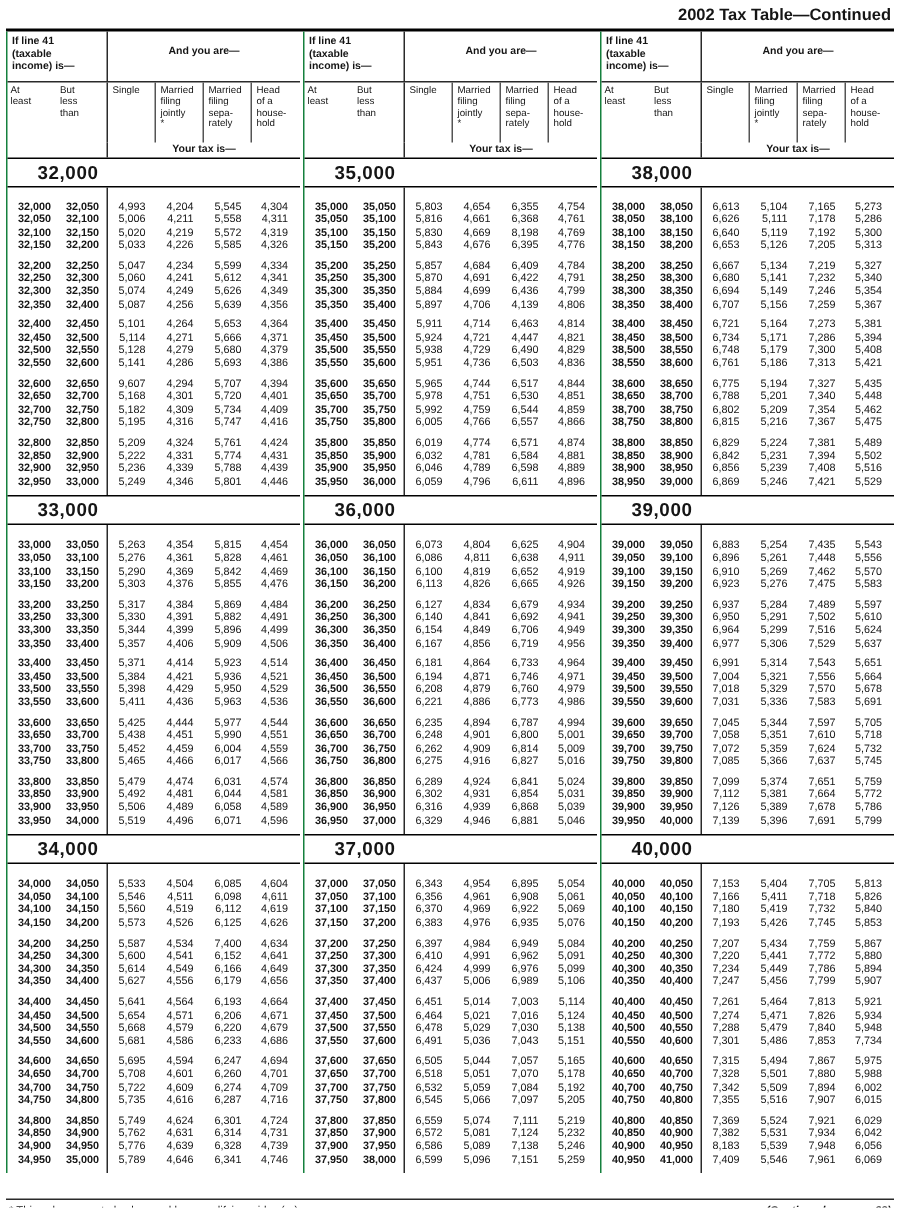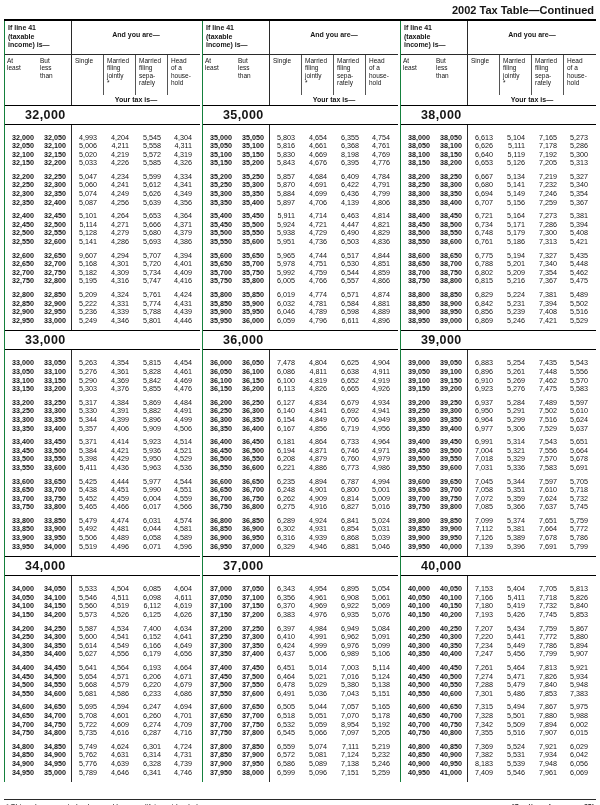--- a/index.html
+++ b/index.html
@@ -805,21 +805,21 @@
             </div>
           </div>
         </div>
         <div class="sec-head">36,000</div>
         <div class="sec-rows">
           <div class="vline"></div>
           <div class="rgroup">
             <div class="row">
               <div class="cell a">36,000</div>
               <div class="cell b">36,050</div>
-              <div class="cell t">7,478</div>
+              <div class="cell t">6,073</div>
               <div class="cell t">4,804</div>
               <div class="cell t">6,625</div>
               <div class="cell t last">4,904</div>
             </div>
             <div class="row">
               <div class="cell a">36,050</div>
               <div class="cell b">36,100</div>
               <div class="cell t">6,086</div>
               <div class="cell t">4,811</div>
               <div class="cell t">6,638</div>
@@ -1065,21 +1065,21 @@
               <div class="cell t">6,464</div>
               <div class="cell t">5,021</div>
               <div class="cell t">7,016</div>
               <div class="cell t last">5,124</div>
             </div>
             <div class="row">
               <div class="cell a">37,500</div>
               <div class="cell b">37,550</div>
               <div class="cell t">6,478</div>
               <div class="cell t">5,029</div>
-              <div class="cell t">5,380</div>
+              <div class="cell t">7,030</div>
               <div class="cell t last">5,138</div>
             </div>
             <div class="row">
               <div class="cell a">37,550</div>
               <div class="cell b">37,600</div>
               <div class="cell t">6,491</div>
               <div class="cell t">5,036</div>
               <div class="cell t">7,043</div>
               <div class="cell t last">5,151</div>
             </div>
@@ -1099,21 +1099,21 @@
               <div class="cell t">6,518</div>
               <div class="cell t">5,051</div>
               <div class="cell t">7,070</div>
               <div class="cell t last">5,178</div>
             </div>
             <div class="row">
               <div class="cell a">37,700</div>
               <div class="cell b">37,750</div>
               <div class="cell t">6,532</div>
               <div class="cell t">5,059</div>
-              <div class="cell t">8,954</div>
+              <div class="cell t">7,084</div>
               <div class="cell t last">5,192</div>
             </div>
             <div class="row">
               <div class="cell a">37,750</div>
               <div class="cell b">37,800</div>
               <div class="cell t">6,545</div>
               <div class="cell t">5,066</div>
               <div class="cell t">7,097</div>
               <div class="cell t last">5,205</div>
             </div>
@@ -1628,21 +1628,21 @@
               <div class="cell t">5,479</div>
               <div class="cell t">7,840</div>
               <div class="cell t last">5,948</div>
             </div>
             <div class="row">
               <div class="cell a">40,550</div>
               <div class="cell b">40,600</div>
               <div class="cell t">7,301</div>
               <div class="cell t">5,486</div>
               <div class="cell t">7,853</div>
-              <div class="cell t last">7,383</div>
+              <div class="cell t last">7,734</div>
             </div>
           </div>
           <div class="rgroup">
             <div class="row">
               <div class="cell a">40,600</div>
               <div class="cell b">40,650</div>
               <div class="cell t">7,315</div>
               <div class="cell t">5,494</div>
               <div class="cell t">7,867</div>
               <div class="cell t last">5,975</div>

